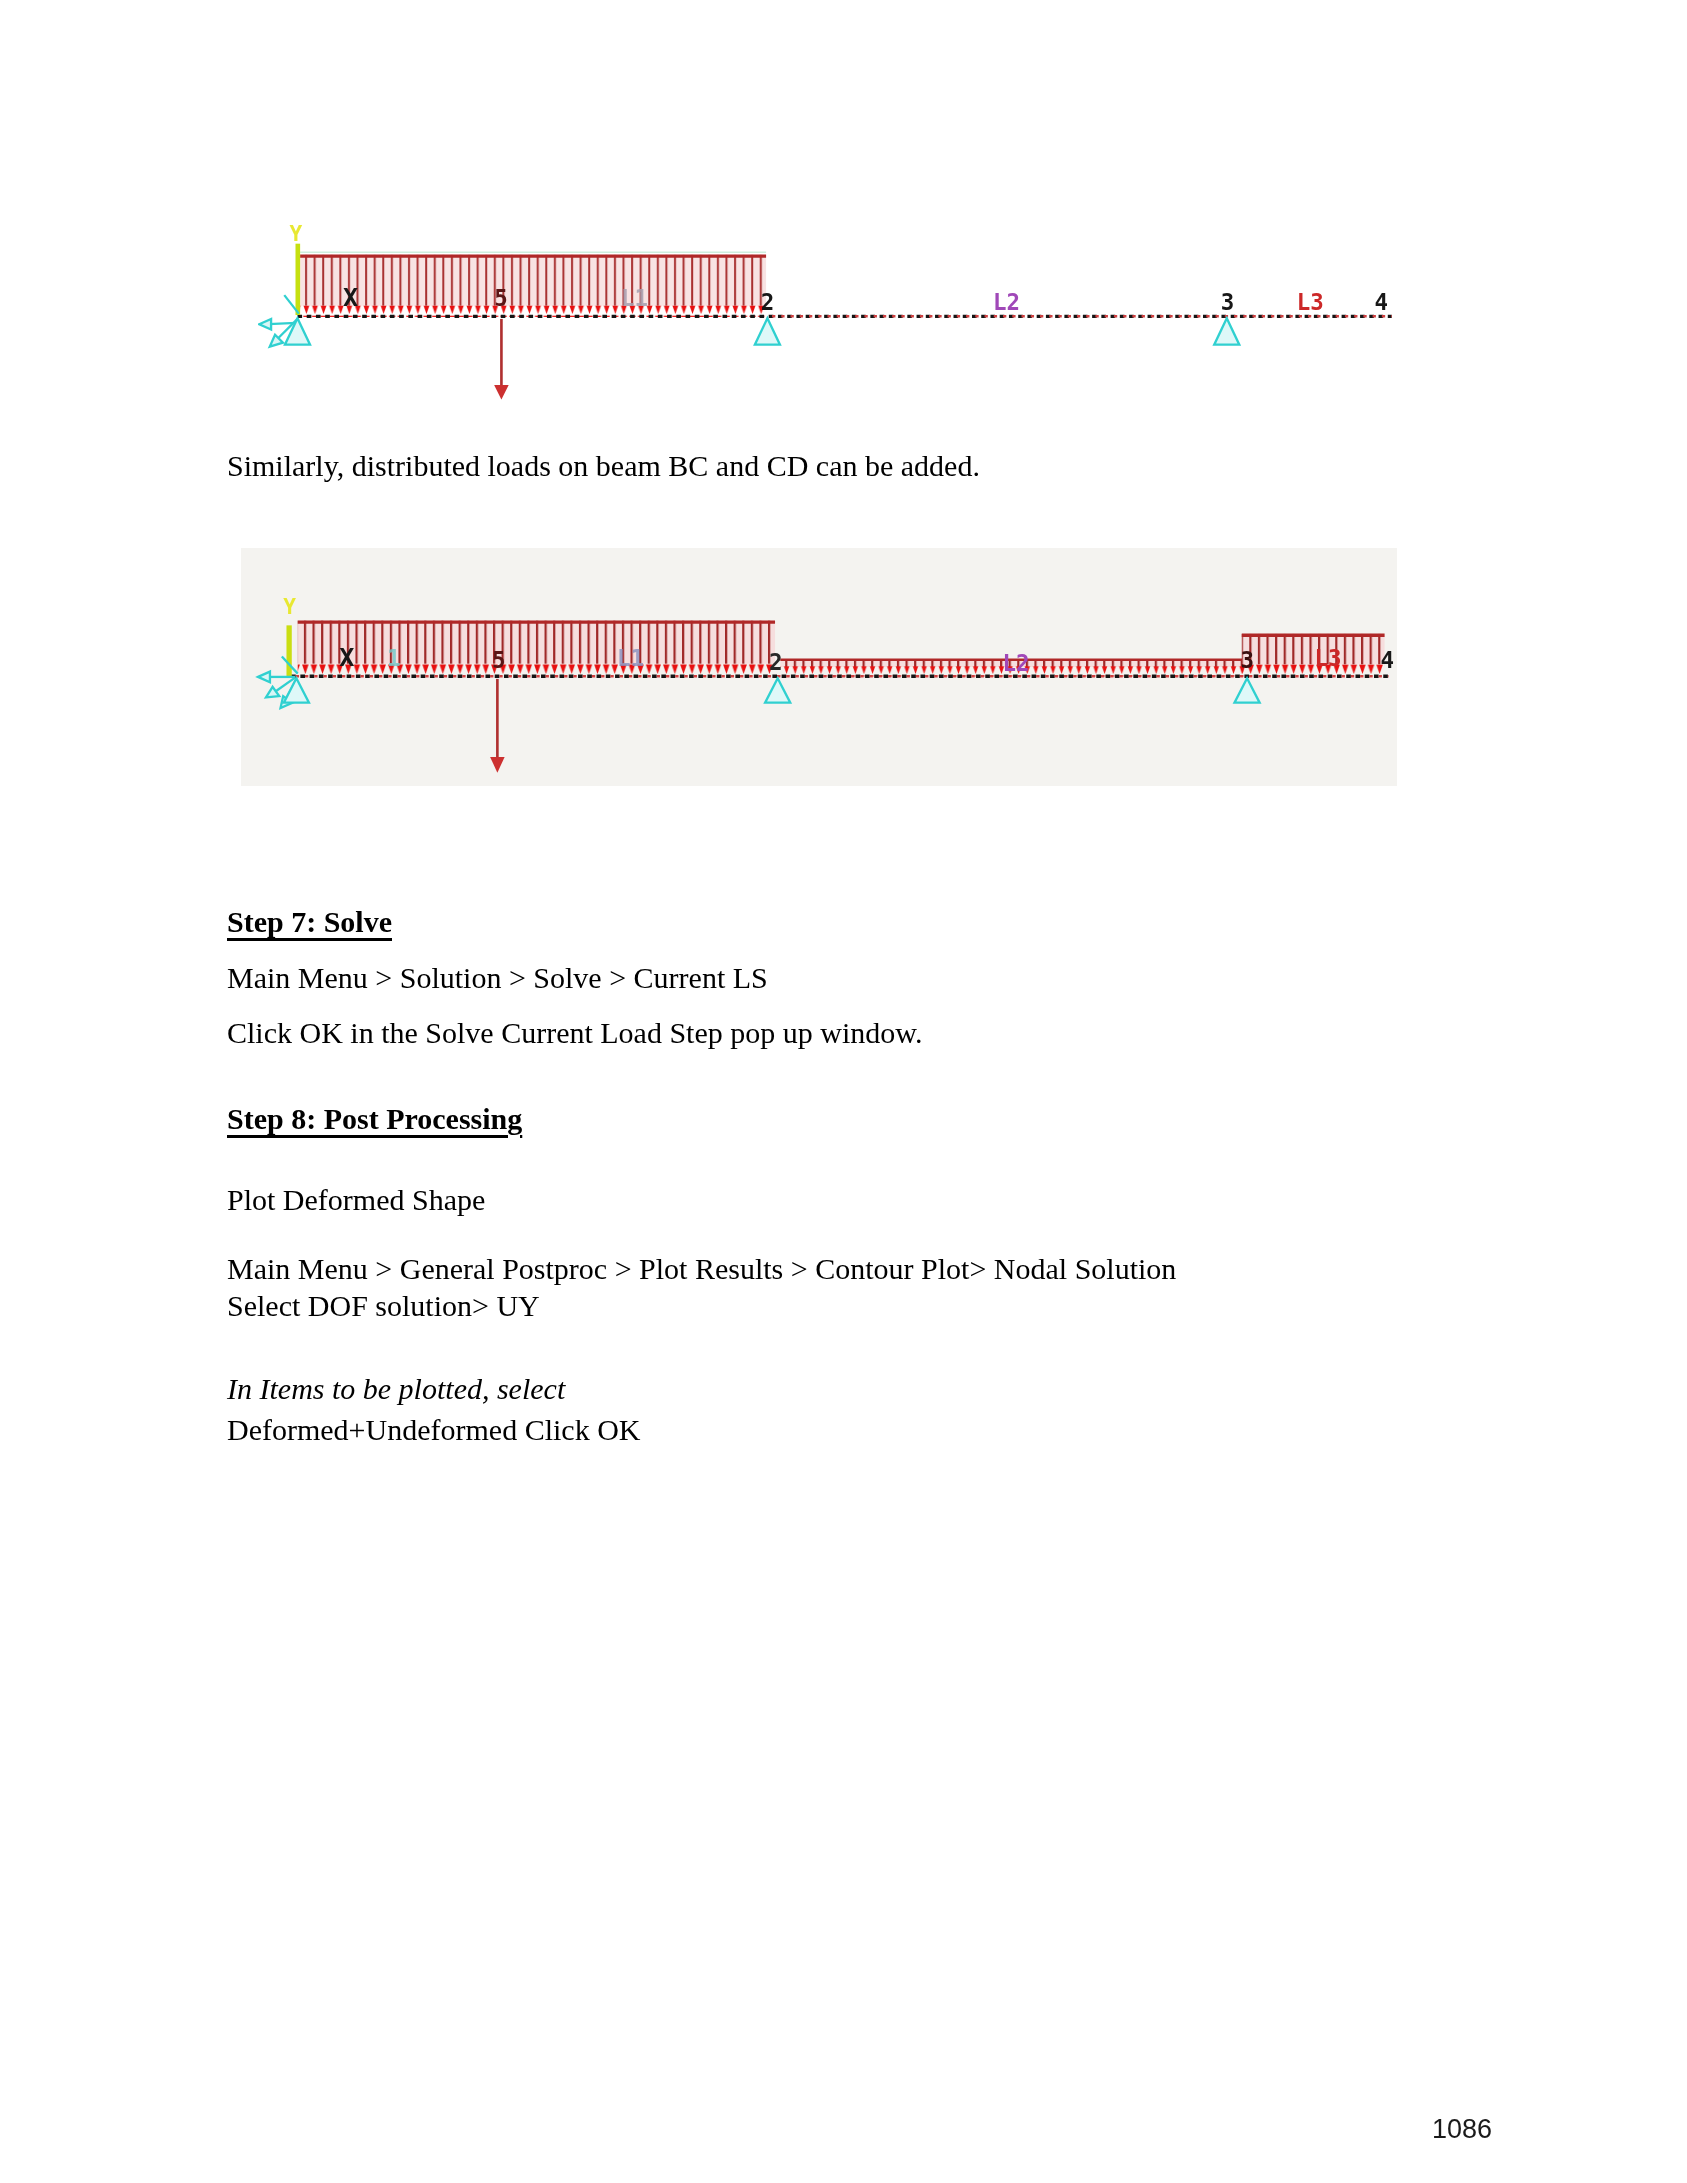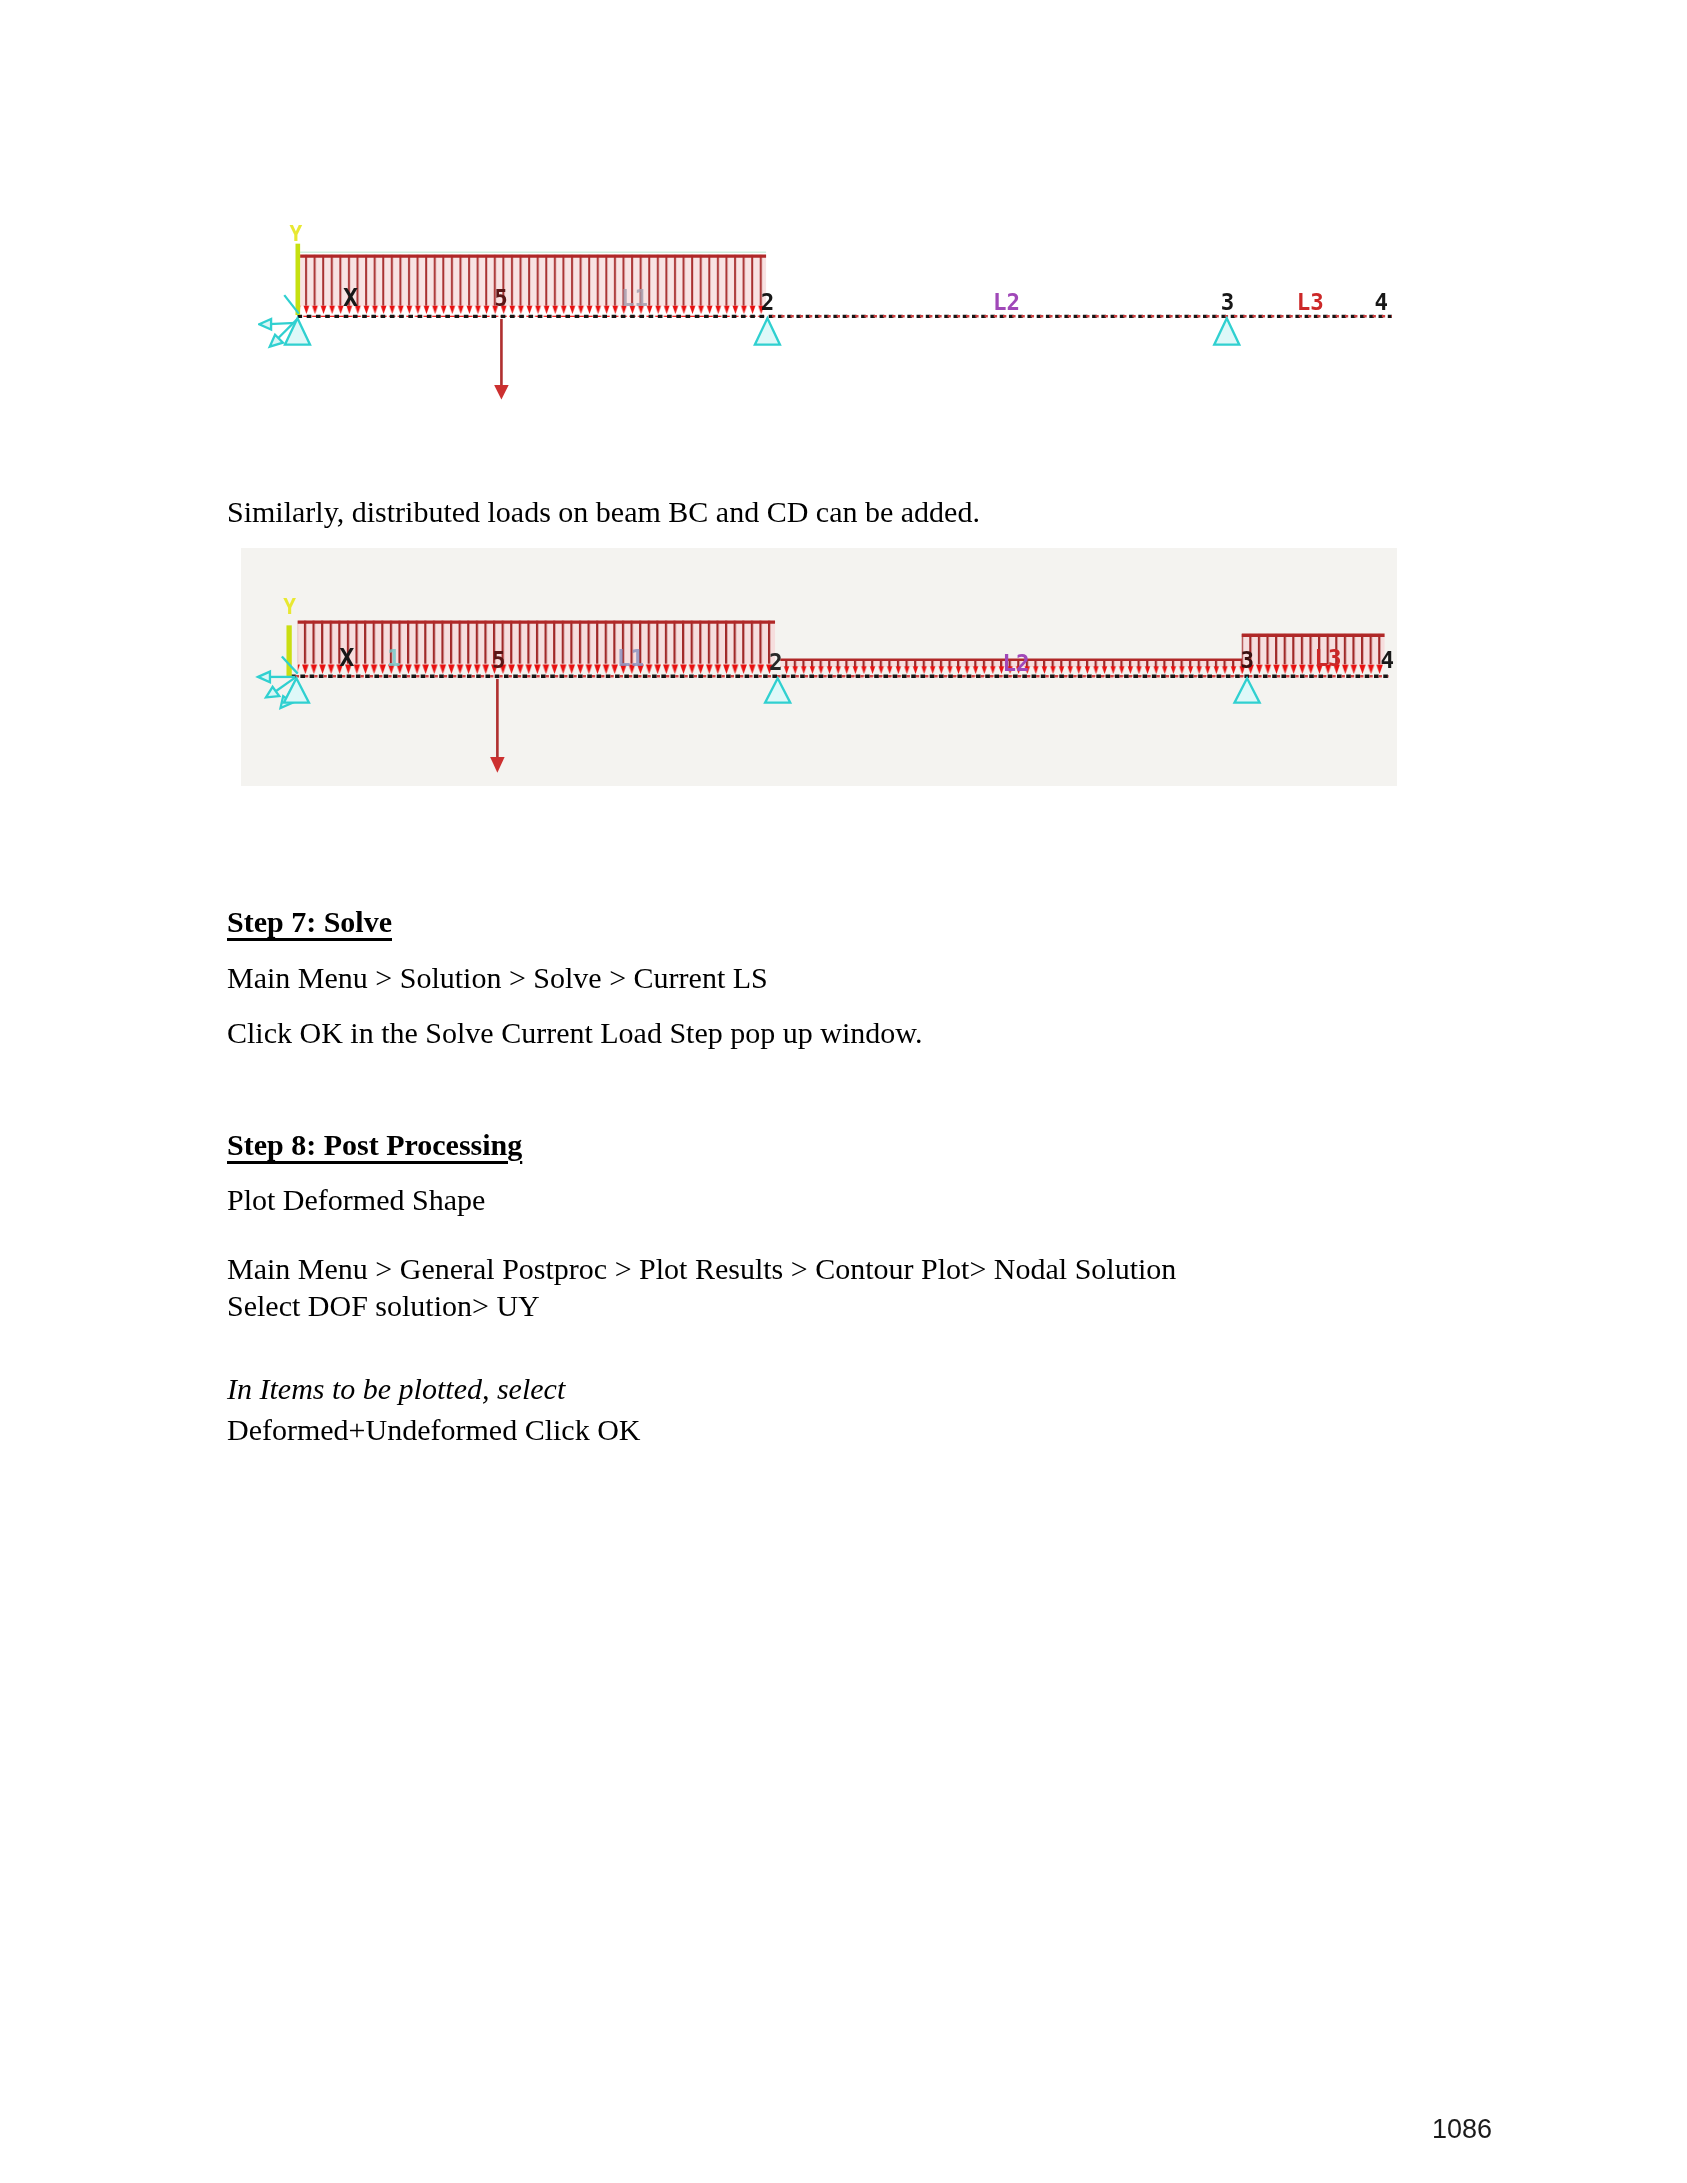--- a/index.html
+++ b/index.html
@@ -93,21 +93,21 @@
     <text x="517" y="463" font-size="38" fill="#181818">X</text>
     <text x="746" y="462" font-size="34" fill="#5a1515">5</text>
     <text x="938" y="462" font-size="34" fill="#a8a0b0" opacity="0.85">L1</text>
     <text x="1150" y="469" font-size="34" fill="#181818">2</text>
     <text x="1502" y="468" font-size="34" fill="#a048b8">L2</text>
     <text x="1847" y="468" font-size="34" fill="#181818">3</text>
     <text x="1962" y="468" font-size="34" fill="#cc2828">L3</text>
     <text x="2080" y="468" font-size="34" fill="#181818">4</text>
   </svg>
 
-  <div class="bodyline" style="top:449px;margin-top:46px;">Similarly, distributed loads on beam BC and CD can be added.</div>
+  <div class="bodyline" style="top:449px;">Similarly, distributed loads on beam BC and CD can be added.</div>
 
   <div class="fig2bg"></div>
   <svg class="fig" style="left:241px; top:548px;" width="1156" height="238" viewBox="365 828 1747 360">
     <defs>
       <pattern id="hatch2" patternUnits="userSpaceOnUse" width="13" height="12">
         <rect width="13" height="12" fill="#f6dede"></rect>
         <line x1="6" y1="0" x2="6" y2="12" stroke="#a02828" stroke-width="3.4"></line>
       </pattern>
       <pattern id="arr2" patternUnits="userSpaceOnUse" width="13" height="17">
         <path d="M1.5,1 L11.5,1 L6.5,15.5 Z" fill="#e81010"></path>
@@ -169,21 +169,21 @@
     <text x="1516" y="1014" font-size="34" fill="#a048b8">L2</text>
     <text x="1876" y="1010" font-size="34" fill="#3a1010">3</text>
     <text x="1988" y="1007" font-size="34" fill="#cc2828">L3</text>
     <text x="2088" y="1010" font-size="34" fill="#181818">4</text>
   </svg>
 
   <div class="bodyline heading" style="top:905px;text-decoration:underline;">Step 7: Solve</div>
   <div class="bodyline" style="top:1016px;">Click OK in the Solve Current Load Step pop up window.</div>
   <div class="bodyline" style="top:961px;">Main Menu &gt; Solution &gt; Solve &gt; Current LS</div>
 
-  <div class="bodyline heading" style="top:1128px;">Step 8: Post Processing</div>
+  <div class="bodyline heading" style="top:1102px;">Step 8: Post Processing</div>
   <div class="bodyline" style="top:1183px;">Plot Deformed Shape</div>
   <div class="bodyline" style="top:1252px;text-align:center;">Main Menu &gt; General Postproc &gt; Plot Results &gt; Contour Plot&gt; Nodal Solution</div>
   <div class="bodyline" style="top:1289px;">Select DOF solution&gt; UY</div>
   <div class="bodyline" style="top:1372px;font-style:italic;">In Items to be plotted, select</div>
   <div class="bodyline" style="top:1377px;margin-top:36px;">Deformed+Undeformed Click OK</div>
 
   <div class="pagenum">1086</div>
 
 </div>
 

